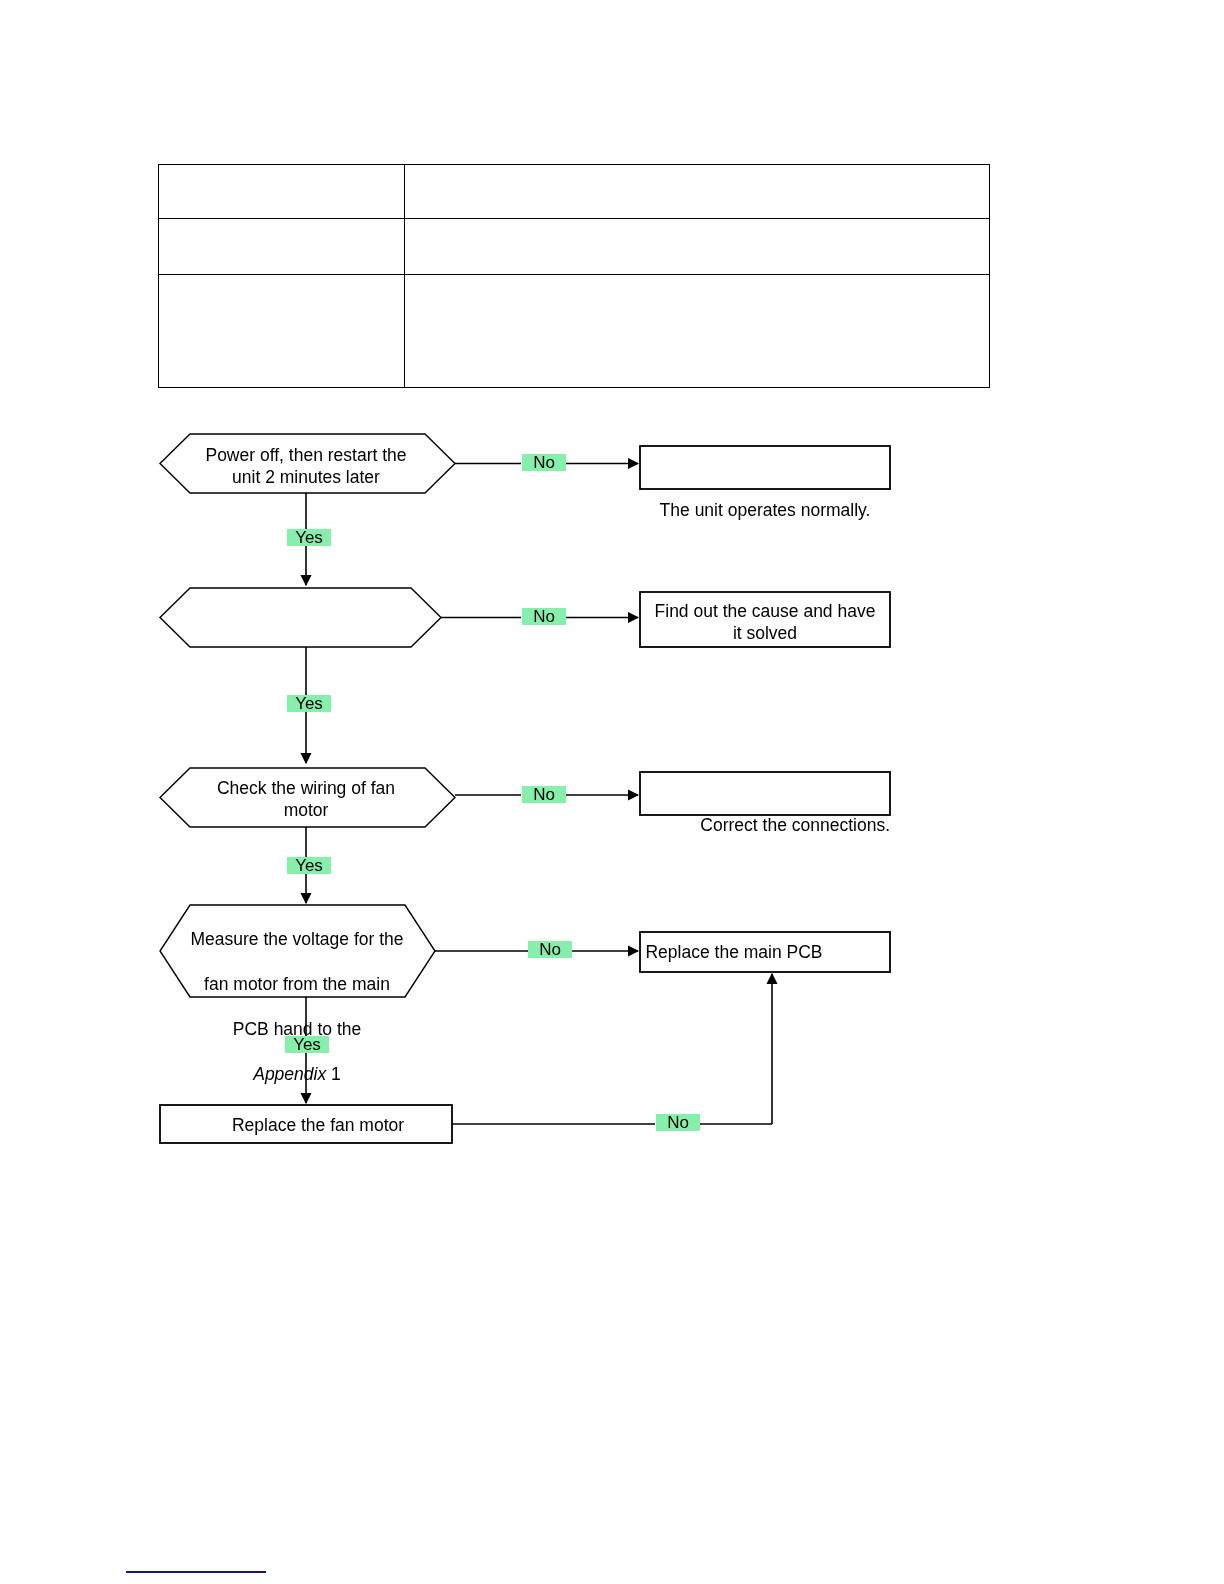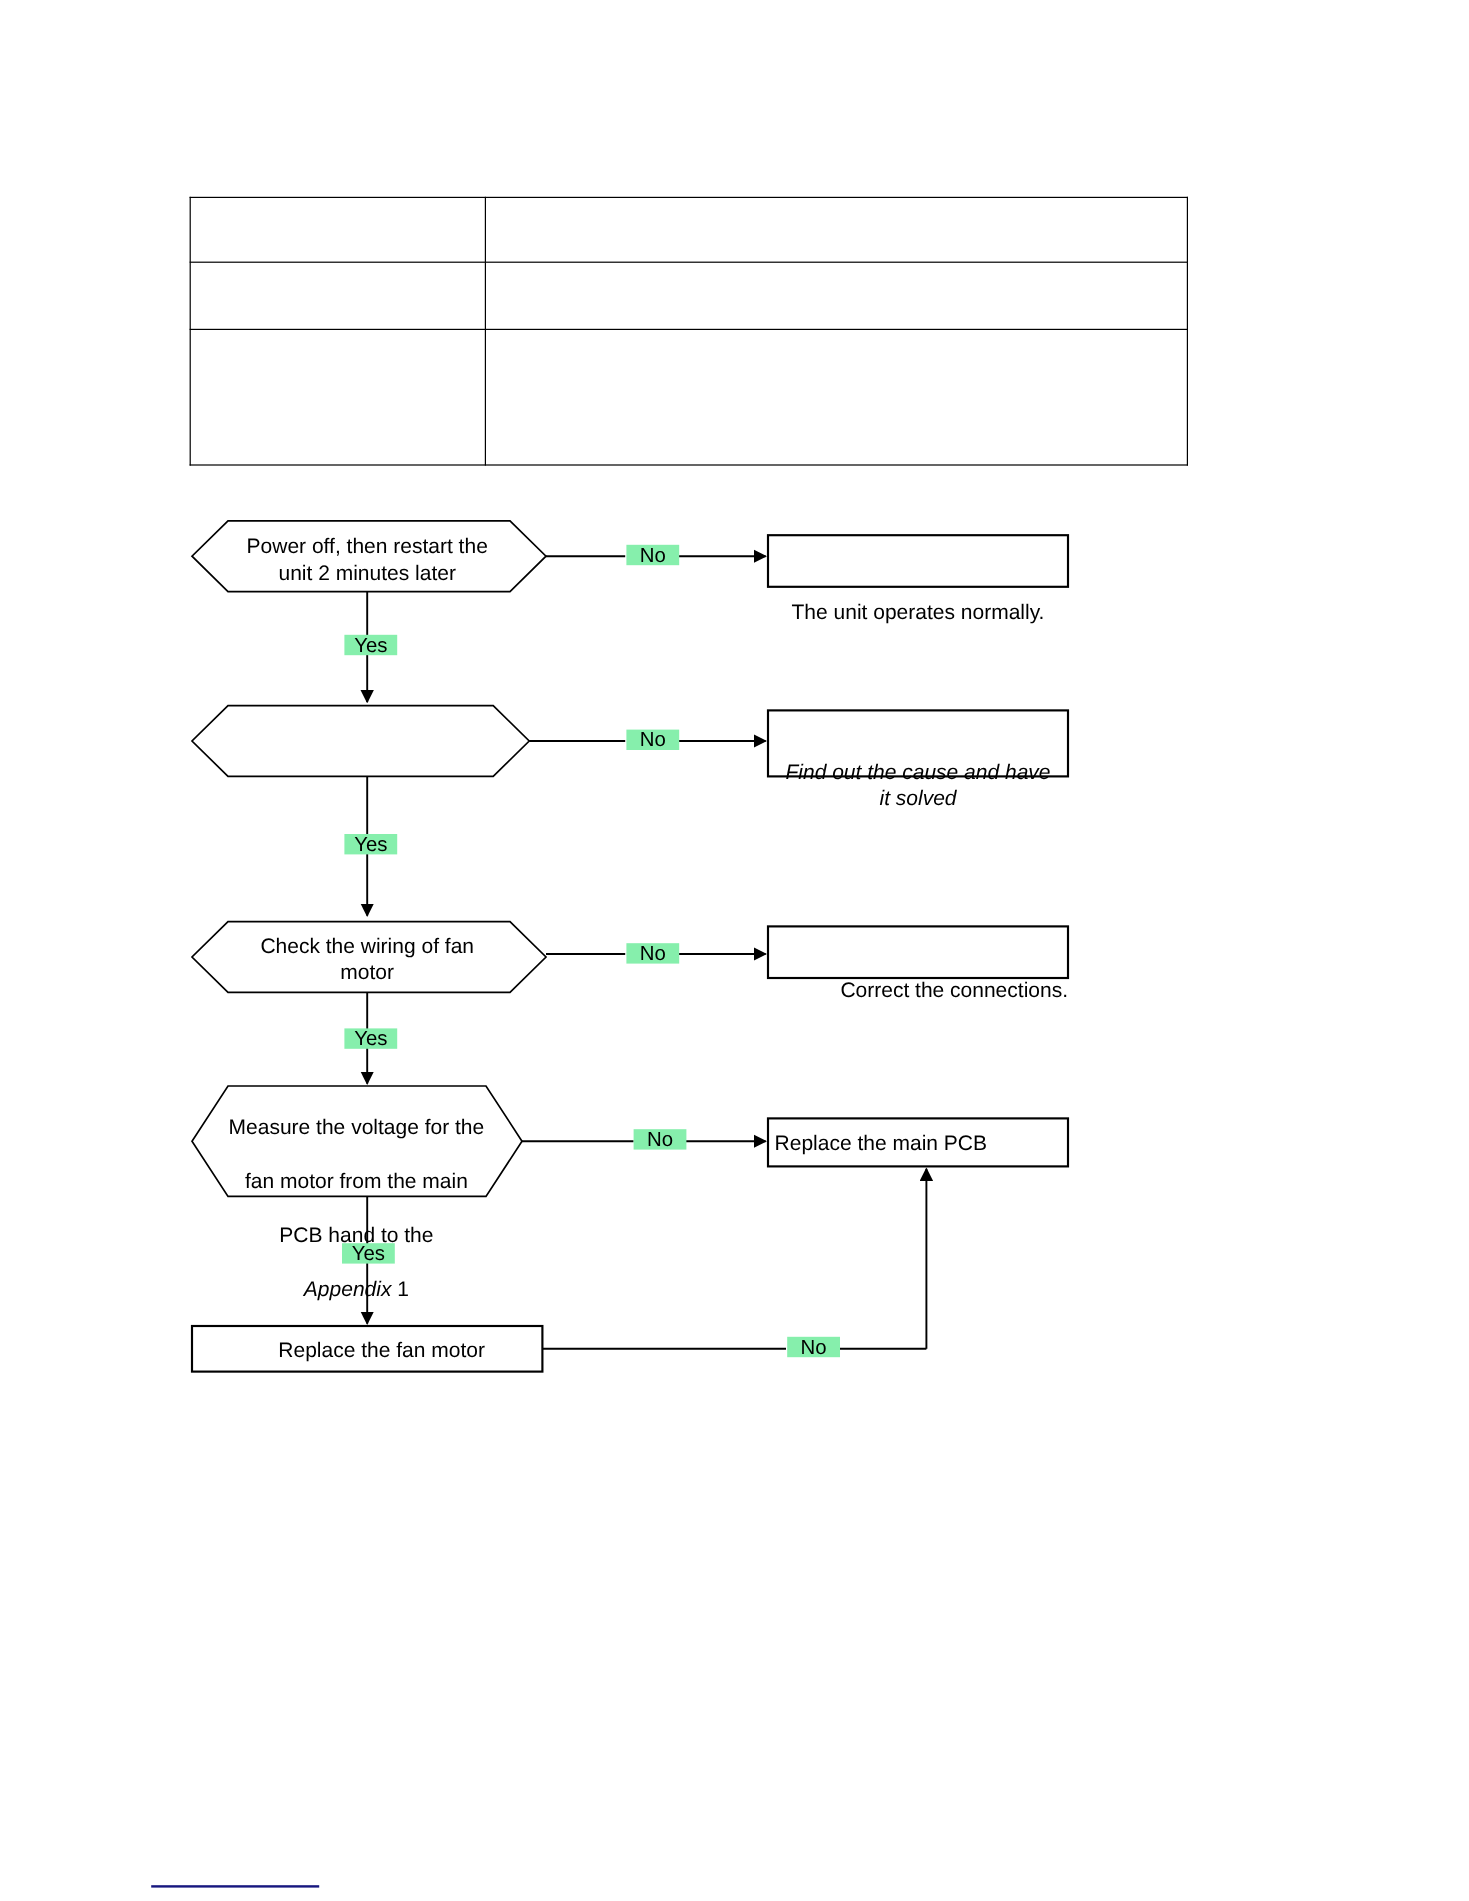--- a/index.html
+++ b/index.html
@@ -163,21 +163,21 @@
     <line x1="694" y1="1124" x2="772" y2="1124" stroke="#000000" stroke-width="1.6"></line>
     <line x1="772" y1="1124" x2="772" y2="974" stroke="#000000" stroke-width="1.6" marker-end="url(#arrow)"></line>
   </svg>
 
   <div class="node-text hex" style="left:181px; top:444px;">Power off, then restart the
 unit 2 minutes later</div>
 
   <div class="node-text boxtxt" style="left:640px; top:456px;margin-top:43px;">The unit operates normally.</div>
 
 
-  <div class="node-text boxtxt" style="left:640px; top:632px;font-style:italic;">Find out the cause and have
+  <div class="node-text boxtxt" style="left:640px; top:600px;">Find out the cause and have
 it solved</div>
 
   <div class="node-text hex" style="left:181px; top:777px;text-align:center;">Check the wiring of fan
 motor</div>
 
   <div class="node-text boxtxt" style="left:640px; top:814px;text-align:right;">Correct the connections.</div>
 
   <div class="node-text hex" style="left:172px; top:906px;">
     <div>Measure the voltage for the</div>
     <div>fan motor from the main</div>

